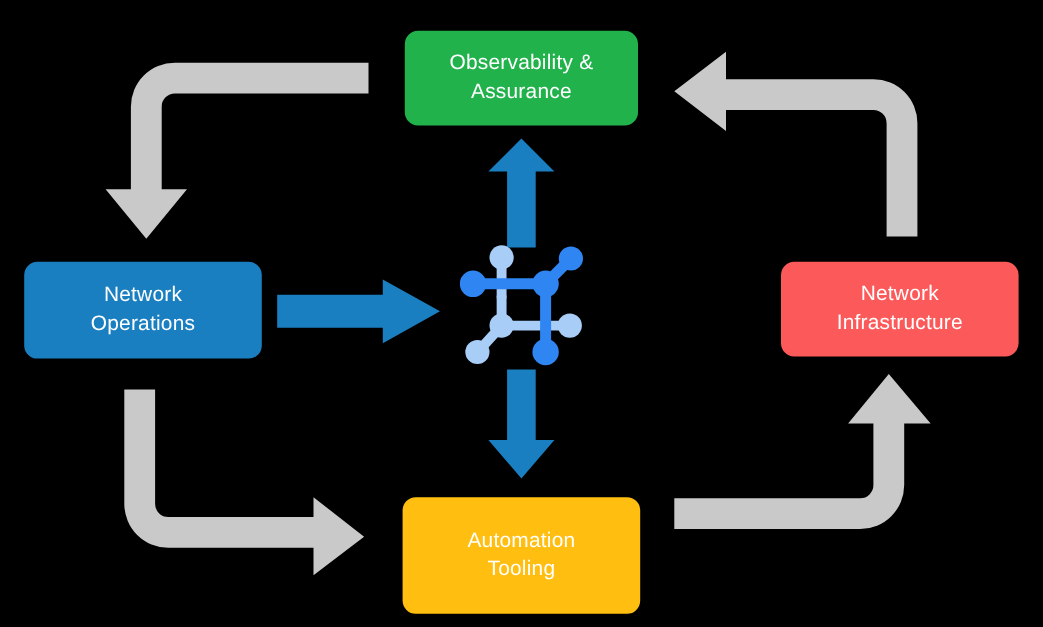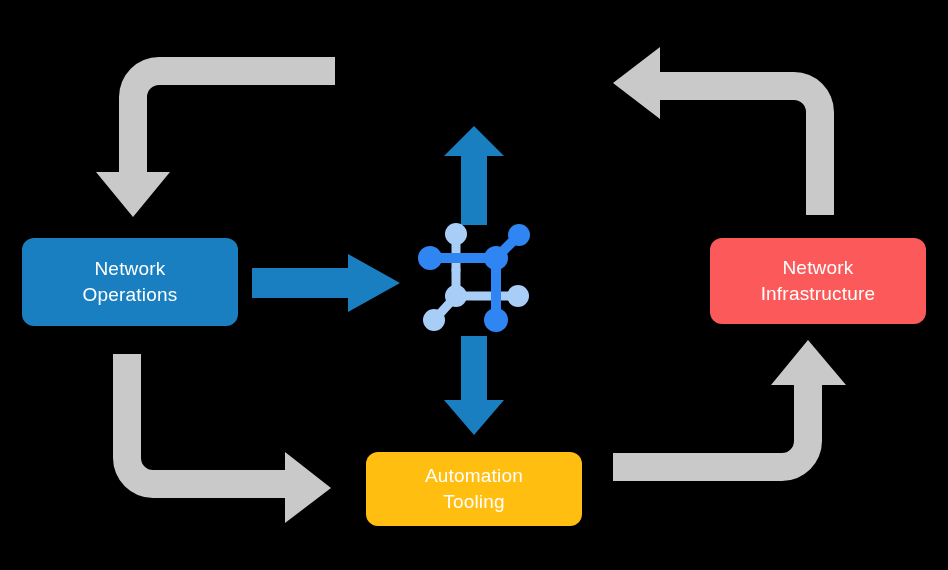--- a/index.html
+++ b/index.html
@@ -39,21 +39,21 @@
   }
   #box-operations {
     left: 22px; top: 238px; width: 216px; height: 88px;
     background: #1a7fc1;
   }
   #box-infrastructure {
     left: 710px; top: 238px; width: 216px; height: 86px;
     background: #fc5a5a;
   }
   #box-automation {
-    left: 366px; top: 452px; width: 216px; height: 74px;
+    left: 366px; top: 452px; width: 216px; height: 106px;
     background: #ffbe10;
   }
   .arrow-svg {
     position: absolute;
     left: 0; top: 0;
     width: 948px;
     height: 570px;
     pointer-events: none;
   }
   .center-icon {
@@ -112,20 +112,24 @@
 
       <g fill="#2f86f2" stroke="none">
         <circle cx="12" cy="40" r="12"></circle>
         <circle cx="78" cy="40" r="12"></circle>
         <circle cx="101" cy="17" r="11"></circle>
         <circle cx="78" cy="102" r="12"></circle>
       </g>
     </g>
   </svg>
 
+  <div class="node-box" id="box-observability">
+    <span class="label">Observability &amp;
+Assurance</span>
+  </div>
 
   <div class="node-box" id="box-operations">
     <span class="label">Network
 Operations</span>
   </div>
 
   <div class="node-box" id="box-infrastructure">
     <span class="label">Network
 Infrastructure</span>
   </div>

